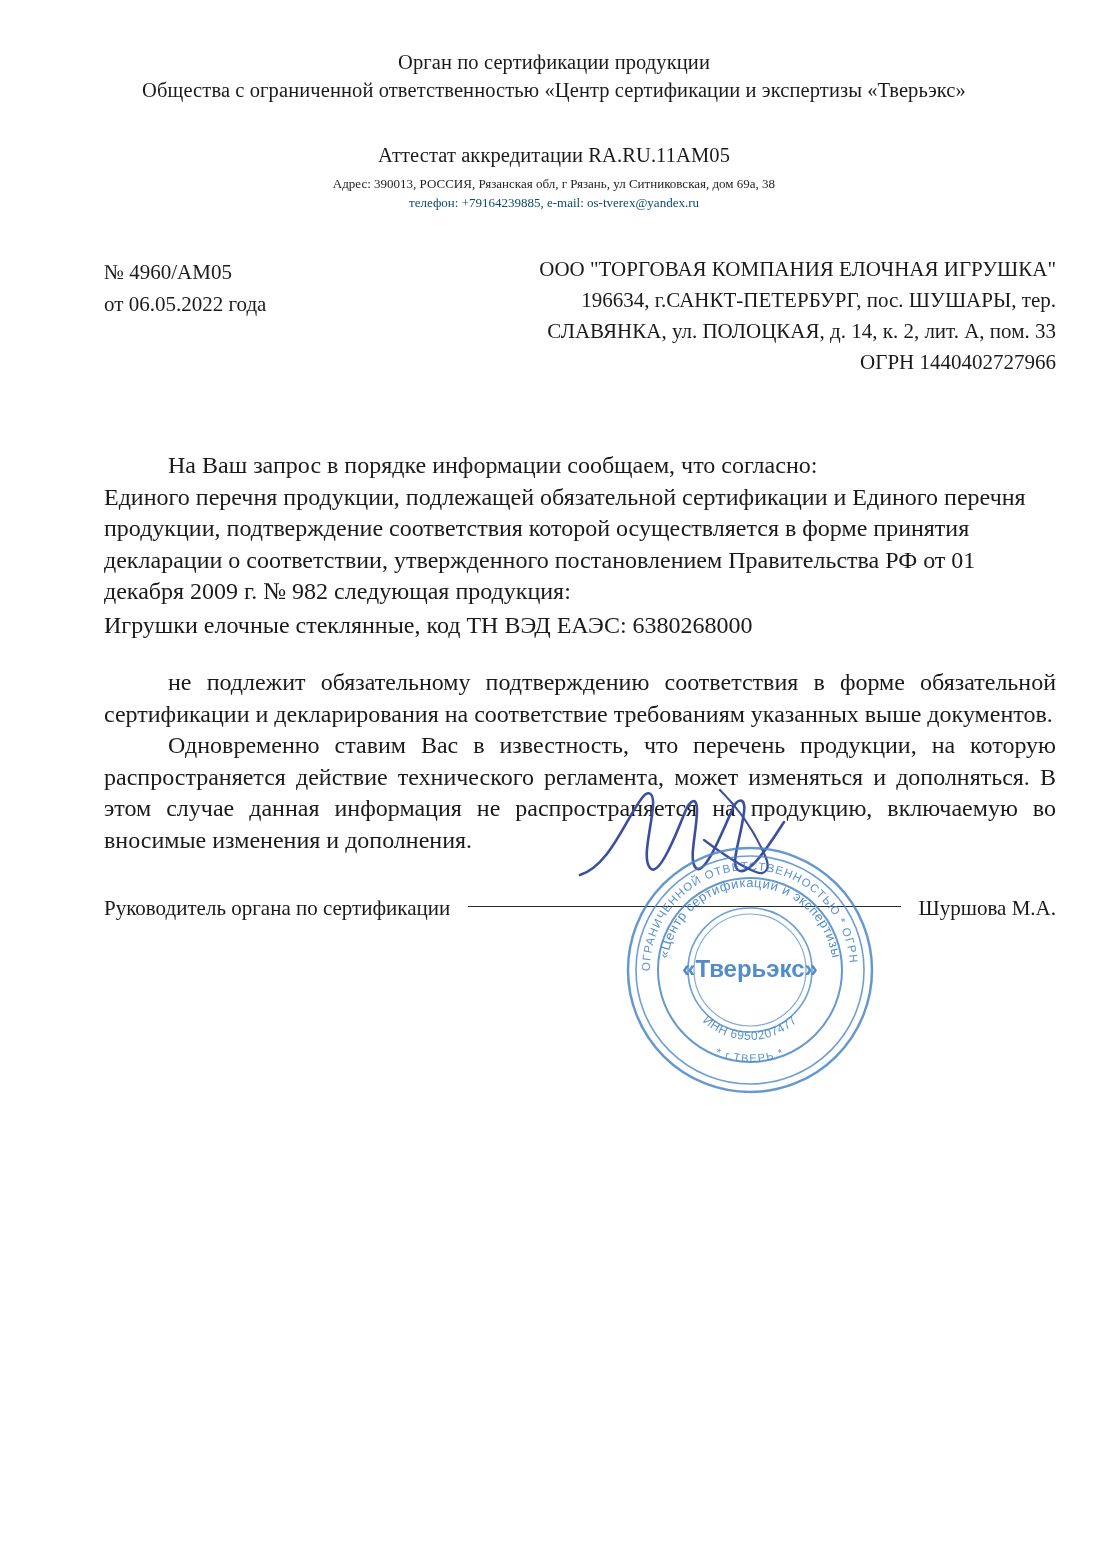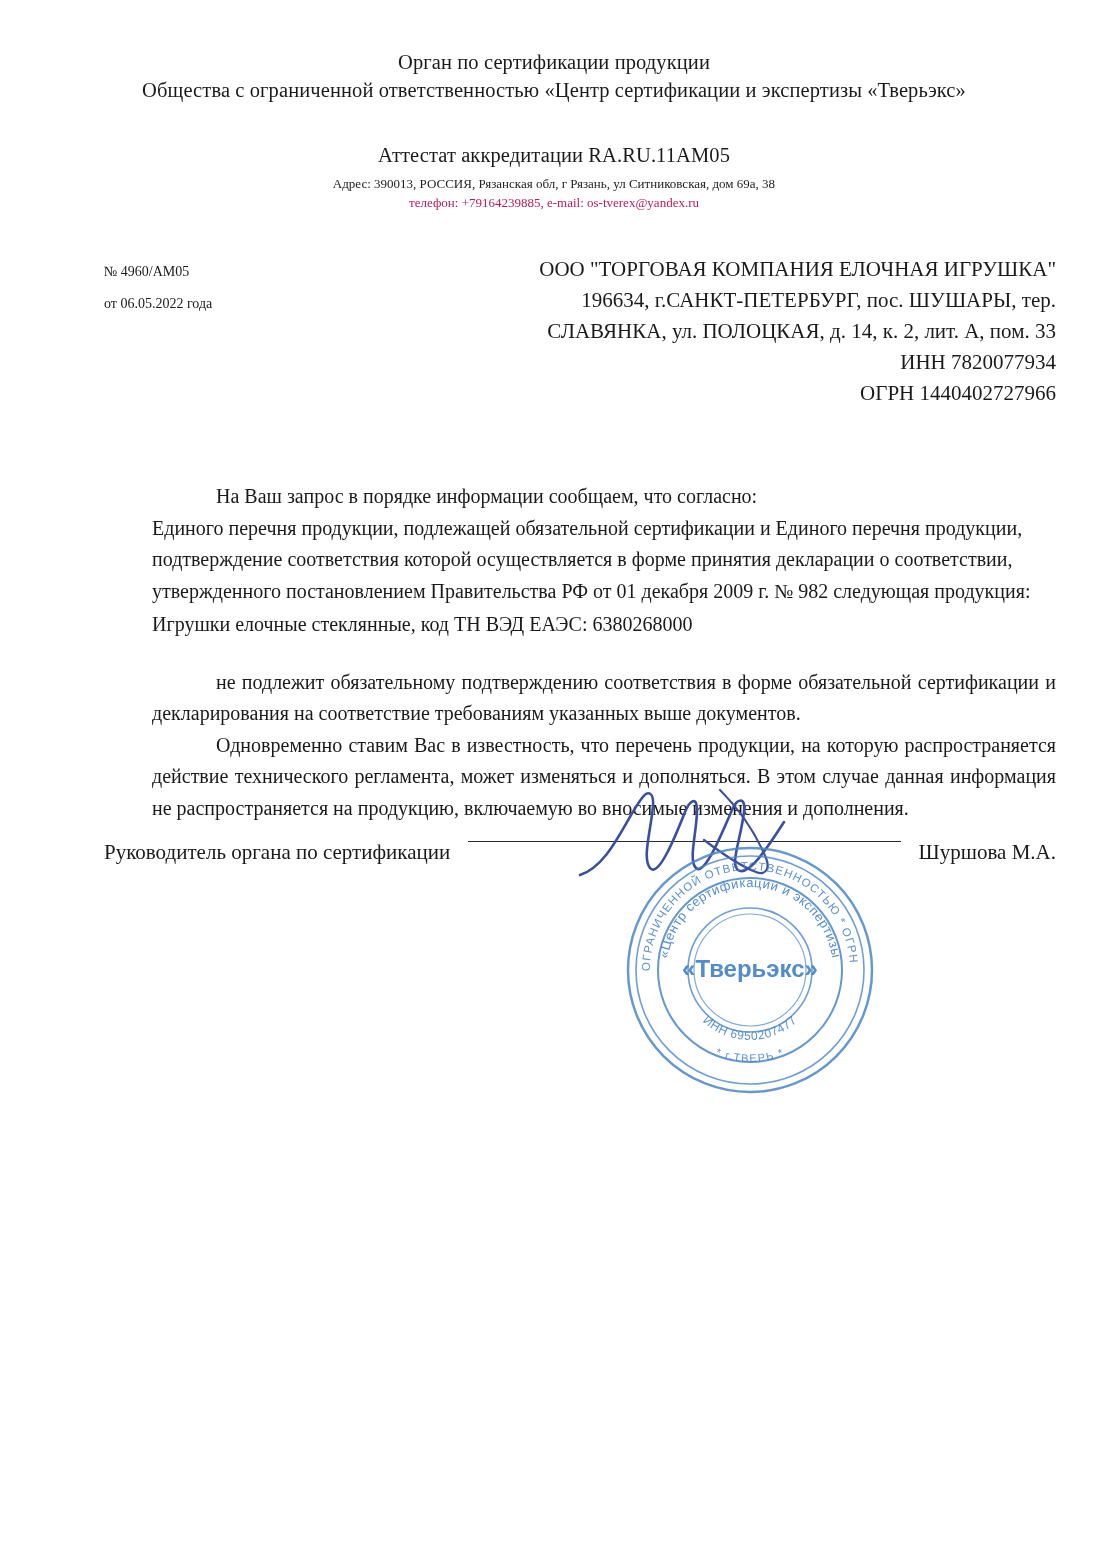--- a/index.html
+++ b/index.html
@@ -45,74 +45,73 @@
   }
   .header-address {
     font-size: 13px;
     line-height: 19px;
     margin-top: 5px;
     color: #222;
   }
   .header-phone {
     font-size: 13px;
     line-height: 19px;
-    color: #be185d;
+    color: #0c4a6e;
   }
 
   
   .meta {
     position: relative;
     margin-top: 42px;
     padding: 0 52px 0 104px;
     display: flex;
     justify-content: space-between;
     align-items: flex-start;
   }
   .meta-left {
-    font-size: 14px;
+    font-size: 21px;
     line-height: 32px;
     white-space: nowrap;
     padding-top: 2px;
   }
   .meta-right {
     font-size: 21px;
     line-height: 31px;
     text-align: right;
     max-width: 540px;
   }
 
   
   .body-text {
     margin-top: 72px;
     padding: 0 52px 0 104px;
-    font-size: 20px;
+    font-size: 24px;
     line-height: 31.5px;
-    margin-left: 48px;
   }
   .p-indent {
     text-indent: 64px;
   }
   .justified {
     text-align: justify;
     text-justify: inter-word;
   }
   .para-gap {
     margin-top: 26px;
   }
   .product-line {
     margin-top: 2px;
   }
 
   
   .signature-row {
-    margin-top: 16px;
+    margin-top: 40px;
     padding: 0 52px 0 104px;
     display: flex;
     justify-content: space-between;
-    align-items: flex-start;
+    align-items: center;
     font-size: 21px;
     position: relative;
   }
   .sig-line {
     flex: 1;
     margin: 0 18px 6px 18px;
     border-bottom: 1px solid #2b2b2b;
     height: 1px;
   }
 
@@ -153,21 +152,20 @@
   </div>
 
   <div class="meta">
     <div class="meta-left">
       <div>№ 4960/AM05</div>
       <div>от 06.05.2022 года</div>
     </div>
     <div class="meta-right">
       <div>ООО "ТОРГОВАЯ КОМПАНИЯ ЕЛОЧНАЯ ИГРУШКА"</div>
       <div>196634, г.САНКТ-ПЕТЕРБУРГ, пос. ШУШАРЫ, тер. СЛАВЯНКА, ул. ПОЛОЦКАЯ, д. 14, к. 2, лит. А, пом. 33</div>
-      <div>ИНН 7820077934</div>
       <div>ОГРН 1440402727966</div>
     </div>
   </div>
 
   <div class="body-text">
     <div class="p-indent">На Ваш запрос в порядке информации сообщаем, что согласно:</div>
     <div>Единого перечня продукции, подлежащей обязательной сертификации и Единого перечня продукции, подтверждение соответствия которой осуществляется в форме принятия декларации о соответствии, утвержденного постановлением Правительства РФ от 01 декабря 2009 г. № 982 следующая продукция:</div>
     <div class="product-line">Игрушки елочные стеклянные, код ТН ВЭД ЕАЭС: 6380268000</div>
     <div class="p-indent justified para-gap">не подлежит обязательному подтверждению соответствия в форме обязательной сертификации и декларирования на соответствие требованиям указанных выше документов.</div>
     <div class="p-indent justified">Одновременно ставим Вас в известность, что перечень продукции, на которую распространяется действие технического регламента, может изменяться и дополняться. В этом случае данная информация не распространяется на продукцию, включаемую во вносимые изменения и дополнения.</div>

